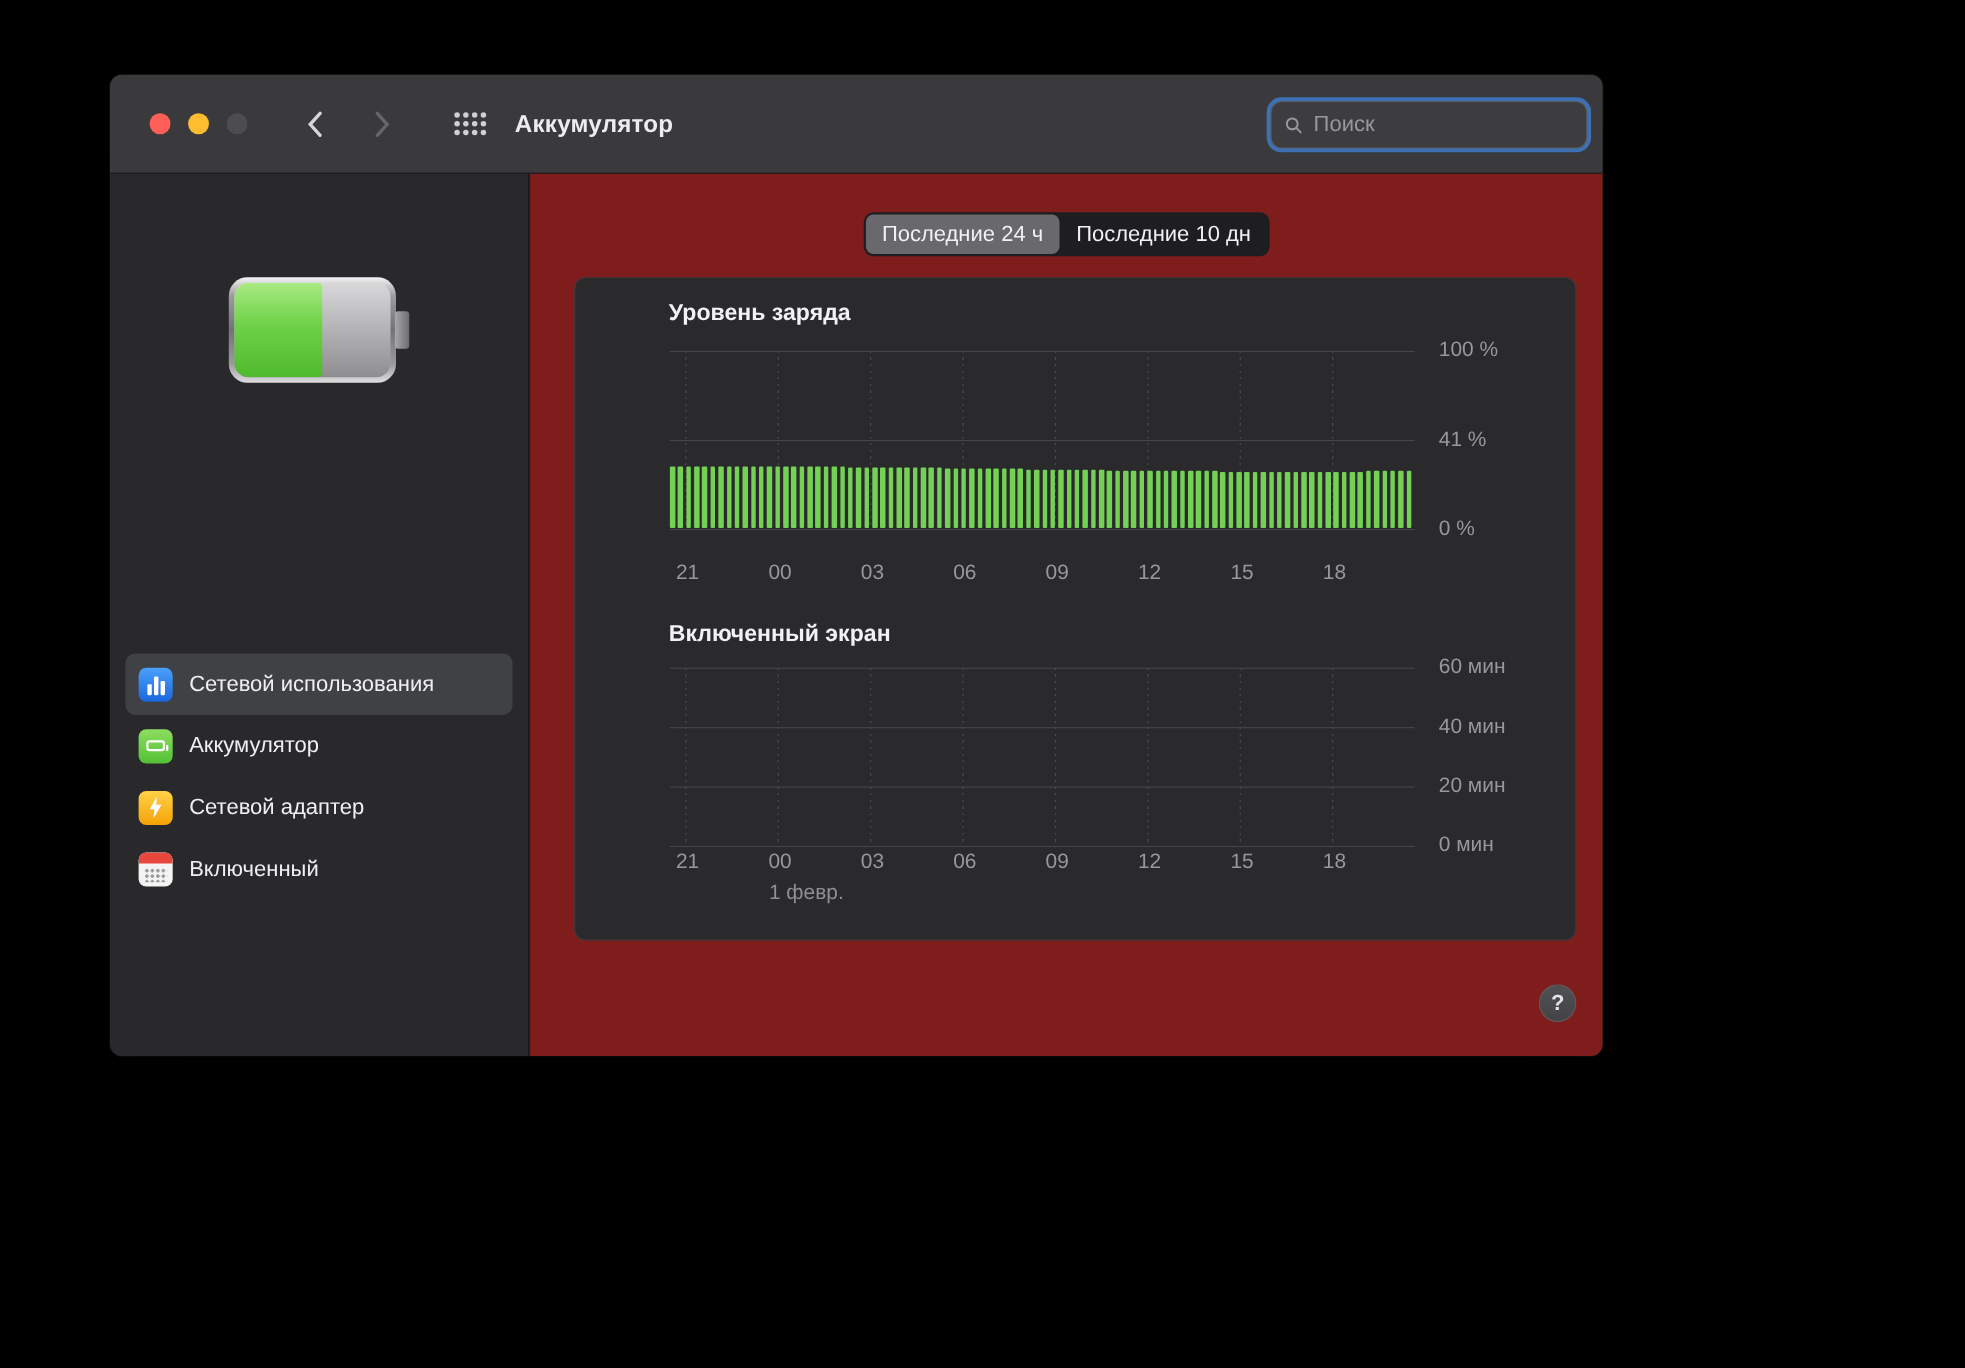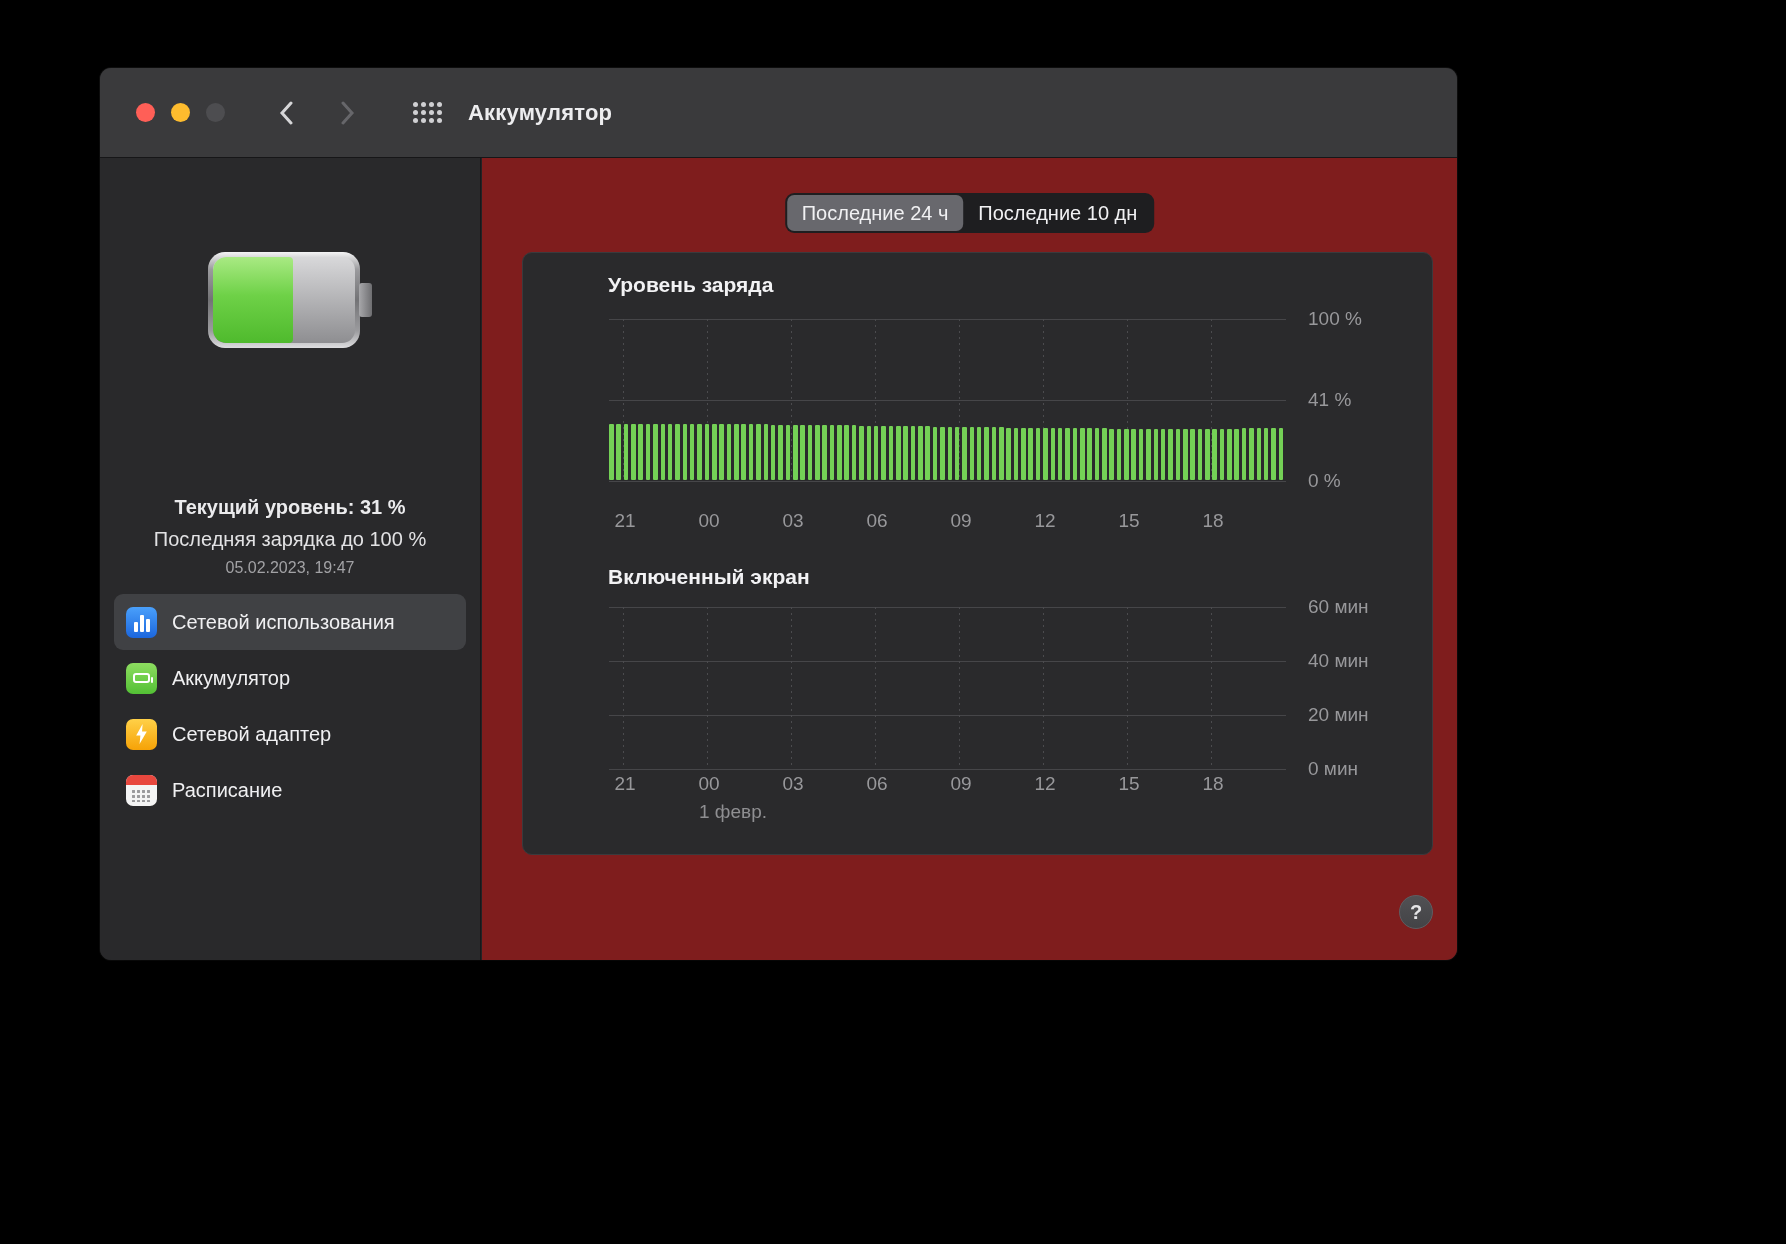--- a/index.html
+++ b/index.html
@@ -163,37 +163,39 @@
         <i></i>
         <i></i>
         <i></i>
         <i></i>
         <i></i>
         <i></i>
     </span>
 
     <span class="win-title">Аккумулятор</span>
 
+    <div class="search">
+      <svg width="18" height="18" viewBox="0 0 18 18">
+        <circle cx="7.5" cy="7.5" r="5.5" stroke="#9a9a9e" stroke-width="2" fill="none"></circle>
+        <line x1="11.8" y1="11.8" x2="16" y2="16" stroke="#9a9a9e" stroke-width="2" stroke-linecap="round"></line>
+      </svg>
+      <input type="text" placeholder="Поиск" style="">
+    </div>
   </div>
 
   <div class="sidebar">
     <div class="battery-graphic">
       <div class="battery-body">
         <div class="battery-inner">
             <div class="battery-fill"></div>
           </div>
       </div>
       <div class="battery-cap"></div>
     </div>
 
-    <div class="batt-status">
-      <div class="line1">Текущий уровень: 31 %</div>
-      <div class="line2">Последняя зарядка до 100 %</div>
-      <div class="line3">05.02.2023, 19:47</div>
-    </div>
 
     <div class="side-list">
       <div class="side-item selected">
         <span class="sicon icon-usage">
             <i></i>
             <i></i>
             <i></i>
           </span>
         <span>Сетевой использования</span>
       </div>
@@ -204,21 +206,21 @@
         <span>Аккумулятор</span>
       </div>
       <div class="side-item">
         <span class="sicon icon-bolt">
             <span class="bolt"></span>
           </span>
         <span>Сетевой адаптер</span>
       </div>
       <div class="side-item">
         <span class="sicon icon-cal"></span>
-        <span>Расписание</span>
+        <span>Включенный</span>
       </div>
     </div>
   </div>
 
   <div class="content">
 
     <div class="seg">
       <button class="seg-btn selected">Последние 24 ч</button>
       <button class="seg-btn">Последние 10 дн</button>
     </div>

